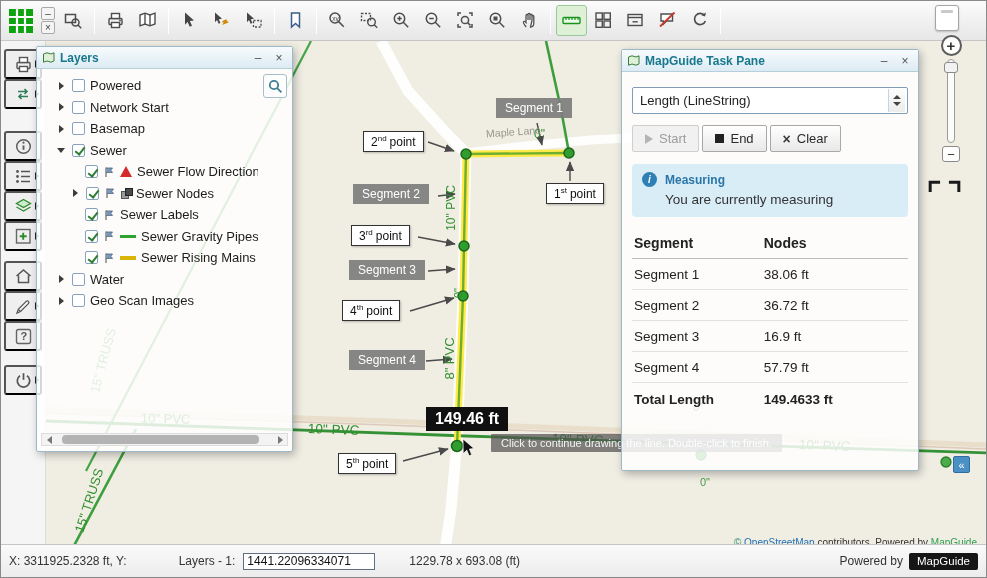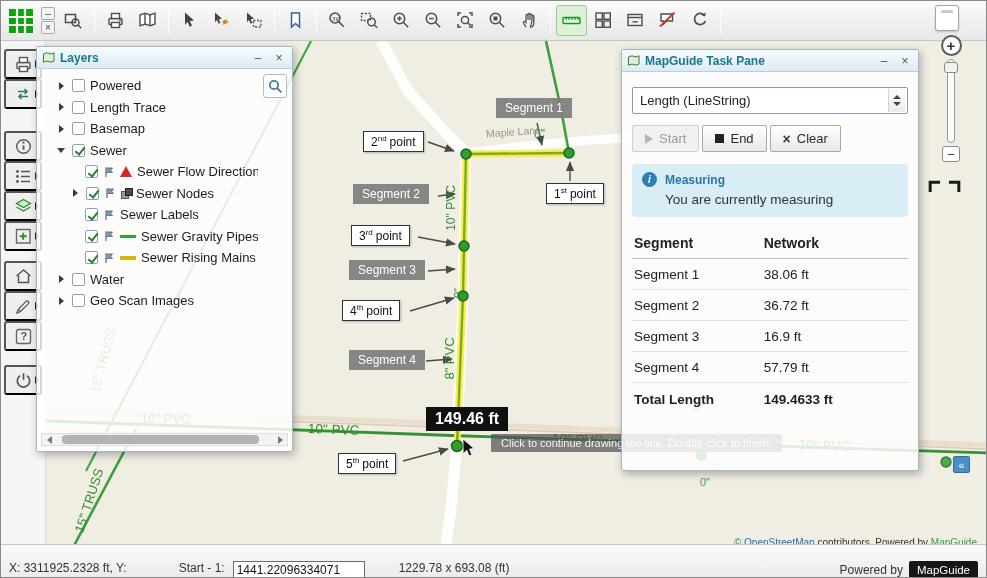--- a/index.html
+++ b/index.html
@@ -106,21 +106,21 @@
   .zminus{width:18px;height:16px;border:1px solid #8a8a8a;border-radius:3px;background:rgba(255,255,255,.92);color:#333;font-size:13px;display:flex;align-items:center;justify-content:center;line-height:13px}
   #diagarrows{position:absolute;right:20px;top:172px;z-index:30;display:flex;gap:3px}
   #diagarrows span{width:20px;height:22px;display:flex;align-items:center;justify-content:center}
   #collapse-btn{position:absolute;right:16px;top:455px;width:17px;height:17px;background:#4a90c4;border:1px solid #2f6da0;border-radius:2px;color:#fff;font-size:11px;display:flex;align-items:center;justify-content:center;z-index:25}
   #attribution{position:absolute;right:9px;top:536px;font-size:10px;color:#333;z-index:5;white-space:nowrap}
   #attribution .cpy{color:#2d8f6f}
   #attribution .osm{color:#1f6fb5}
   #attribution .mg{color:#2e9e4f}
 
   
-  #statusbar{position:absolute;left:0;right:0;bottom:0;height:16px;background:linear-gradient(#fafafa,#ececec);border-top:1px solid #c5c5c5;display:flex;align-items:flex-start;padding:16px 8px;font-size:12px;color:#333;z-index:40}
+  #statusbar{position:absolute;left:0;right:0;bottom:0;height:16px;background:linear-gradient(#fafafa,#ececec);border-top:1px solid #c5c5c5;display:flex;align-items:center;padding:16px 8px;font-size:12px;color:#333;z-index:40}
   #scale-label{margin-left:52px}
   .scaleinput{width:132px;height:17px;border:1px solid #5f6f7f;font-size:12px;padding:0 3px;margin-left:8px;font-family:"Liberation Sans",sans-serif;color:#111;background:#fff}
   #extent{margin-left:34px}
   #sb-right{margin-left:auto;display:flex;align-items:center;gap:6px}
   .mgbadge{background:#161616;color:#fff;font-size:11.5px;padding:2.5px 8px;border-radius:2px}
 </style>
 </head>
 <body>
 
 <div id="app">
@@ -433,21 +433,21 @@
     </span>
     <div class="tree">
       <div class="trow" style="margin-top:4px">
           <span class="tw c"></span>
           <span class="cb"></span>
           <span class="tlabel">Powered</span>
         </div>
       <div class="trow">
           <span class="tw c"></span>
           <span class="cb"></span>
-          <span class="tlabel">Length Trace</span>
+          <span class="tlabel">Network Start</span>
         </div>
       <div class="trow">
           <span class="tw c"></span>
           <span class="cb"></span>
           <span class="tlabel">Basemap</span>
         </div>
       <div class="trow">
           <span class="tw e"></span>
           <span class="cb on"></span>
           <span class="tlabel">Sewer</span>
@@ -566,21 +566,21 @@
         <div class="infoline1">
           <span class="infoico">i</span>
           <span class="infotitle">Measuring</span>
         </div>
         <div class="infomsg">You are currently measuring</div>
       </div>
       <table class="meas">
         <thead>
           <tr>
             <th class="c1">Segment</th>
-            <th>Network</th>
+            <th>Nodes</th>
           </tr>
         </thead>
         <tbody>
           <tr>
               <td>Segment 1</td>
               <td>38.06 ft</td>
             </tr>
           <tr>
               <td>Segment 2</td>
               <td>36.72 ft</td>
@@ -632,21 +632,21 @@
   <div id="attribution">
     <span class="cpy">©</span>
     <span class="osm">OpenStreetMap</span>
     <span>contributors.</span>
     <span>Powered by</span>
     <span class="mg">MapGuide</span>
   </div>
 
   <div id="statusbar">
     <span id="coords">X: 3311925.2328 ft, Y:</span>
-    <span id="scale-label">Start - 1:</span>
+    <span id="scale-label">Layers - 1:</span>
     <input class="scaleinput" value="1441.22096334071" style="">
     <span id="extent">1229.78 x 693.08 (ft)</span>
     <span id="sb-right">
       <span>Powered by</span>
       <span class="mgbadge">MapGuide</span>
     </span>
   </div>
 
 </div>
 

